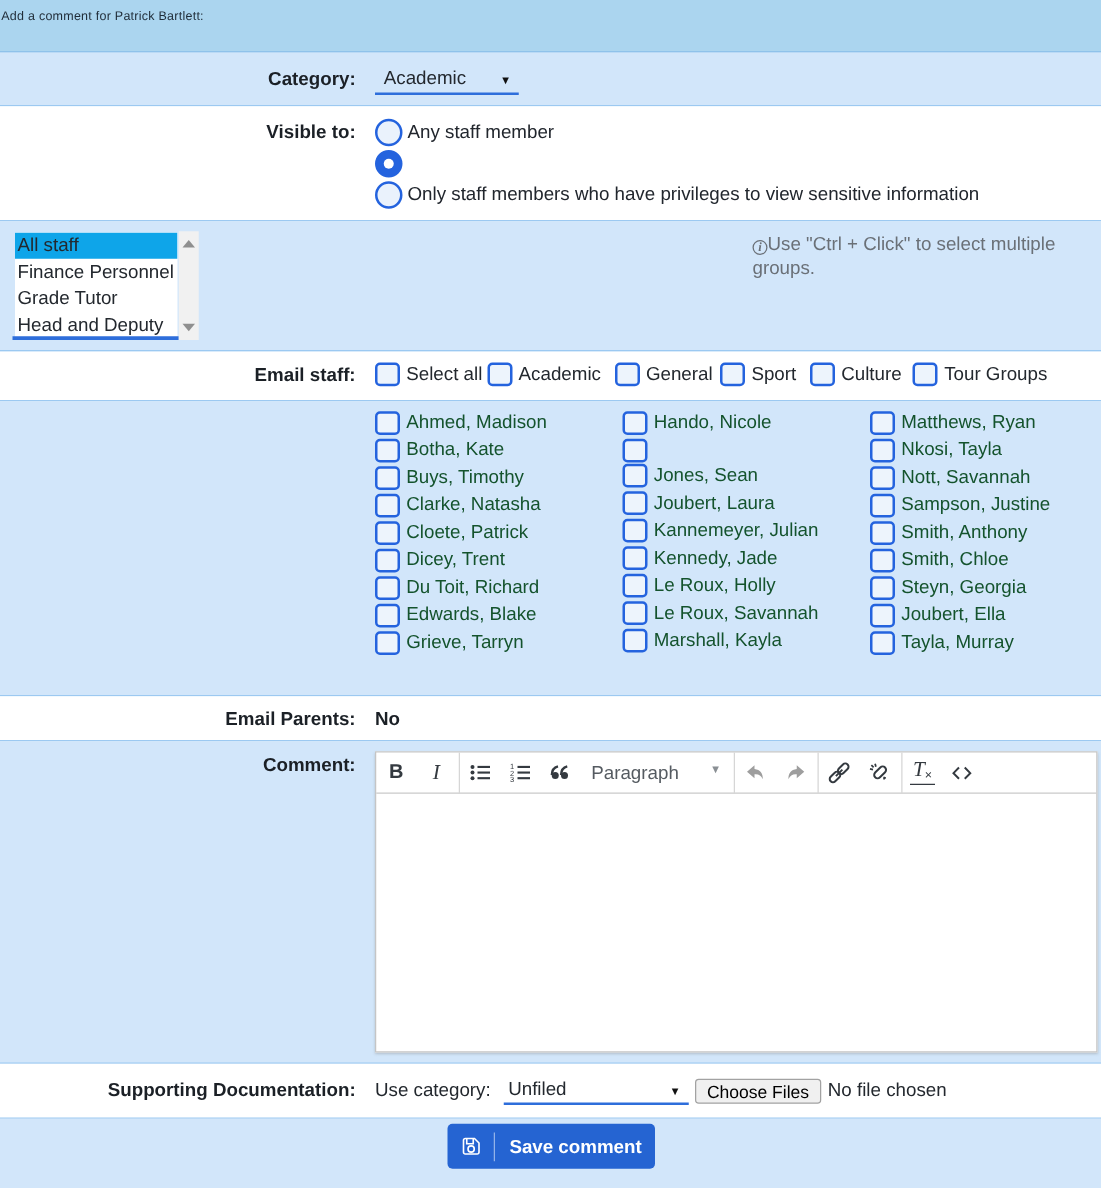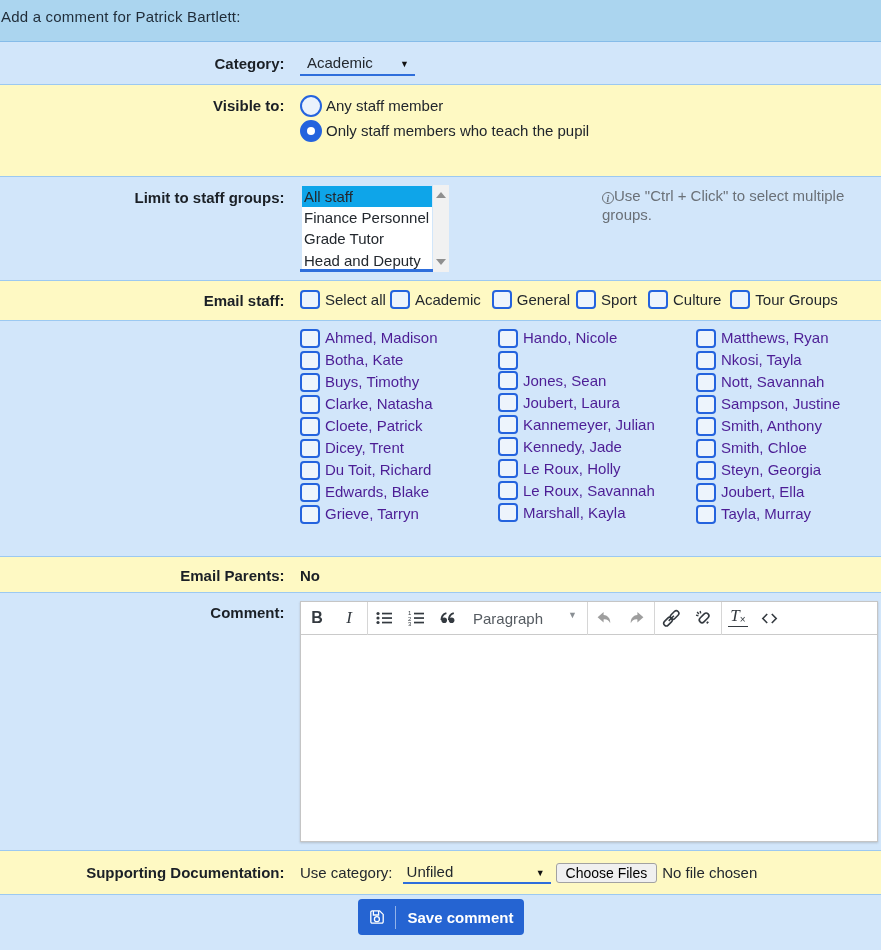--- a/index.html
+++ b/index.html
@@ -9,26 +9,26 @@
   font-size: 15px;
   color: #21262d;
   background: #deeefc;
 }
 .header {
   height: 42px;
   background: #abd5ef;
   border-bottom: 1px solid #86bce9;
   color: #1f2c38;
   padding: 8px 0 0 1px;
-  font-size: 15px;
+  font-size: 10px;
   letter-spacing: 0.2px;
 }
 .row { display: flex; border-bottom: 1px solid #9cc9f1; }
 .row.a { background: #d2e6fa; }
-.row.b { background: #fef9c3; }
+.row.b { background: #ffffff; }
 .lbl {
   width: 290px;
   flex: 0 0 290px;
   text-align: right;
   padding-right: 5.5px;
   font-weight: bold;
   color: #1b2026;
 }
 .cnt { flex: 1 1 auto; padding-left: 10px; }
 
@@ -149,21 +149,21 @@
 .cbitem span.t { color: #23282e; }
 
 
 .r-names { height: 236px; }
 .r-names .cnt { padding-top: 6px; }
 .namecols { display: flex; }
 .namecol { width: 198px; flex: 0 0 198px; }
 .namecol:last-child { width: 150px; flex: 0 0 150px; }
 .nitem { display: flex; margin-bottom: 0; }
 .nitem .cb { margin: 1.5px 5px 0 0; }
-.nitem .t { line-height: 22px; color: #4c1d95; }
+.nitem .t { line-height: 22px; color: #14532d; }
 
 
 .r-par { height: 36px; justify-content: center; }
 .r-par .lbl { padding-top: 10px; }
 .r-par .cnt { padding-top: 10px; font-weight: bold; color: #1b2026; }
 
 
 .r-com { height: 258px; }
 .r-com .lbl { padding-top: 11px; }
 .editor {
@@ -250,27 +250,29 @@
 
 <div class="row b r-vis">
   <div class="lbl">Visible to:</div>
   <div class="cnt">
     <div class="radio-line">
         <span class="radio"></span>
         <span>Any staff member</span>
       </div>
     <div class="radio-line">
         <span class="radio on"></span>
-        <span>Only staff members who teach the pupil</span>
+      </div>
+    <div class="radio-line">
+        <span class="radio"></span>
+        <span>Only staff members who have privileges to view sensitive information</span>
       </div>
   </div>
 </div>
 
 <div class="row a r-lim">
-  <div class="lbl">Limit to staff groups:</div>
   <div class="cnt">
     <div class="listwrap">
       <div class="ul"></div>
       <div class="listbox">
         <div class="selit">All staff</div>
         <div>Finance Personnel</div>
         <div>Grade Tutor</div>
         <div>Head and Deputy</div>
       </div>
       <div class="vscroll">

